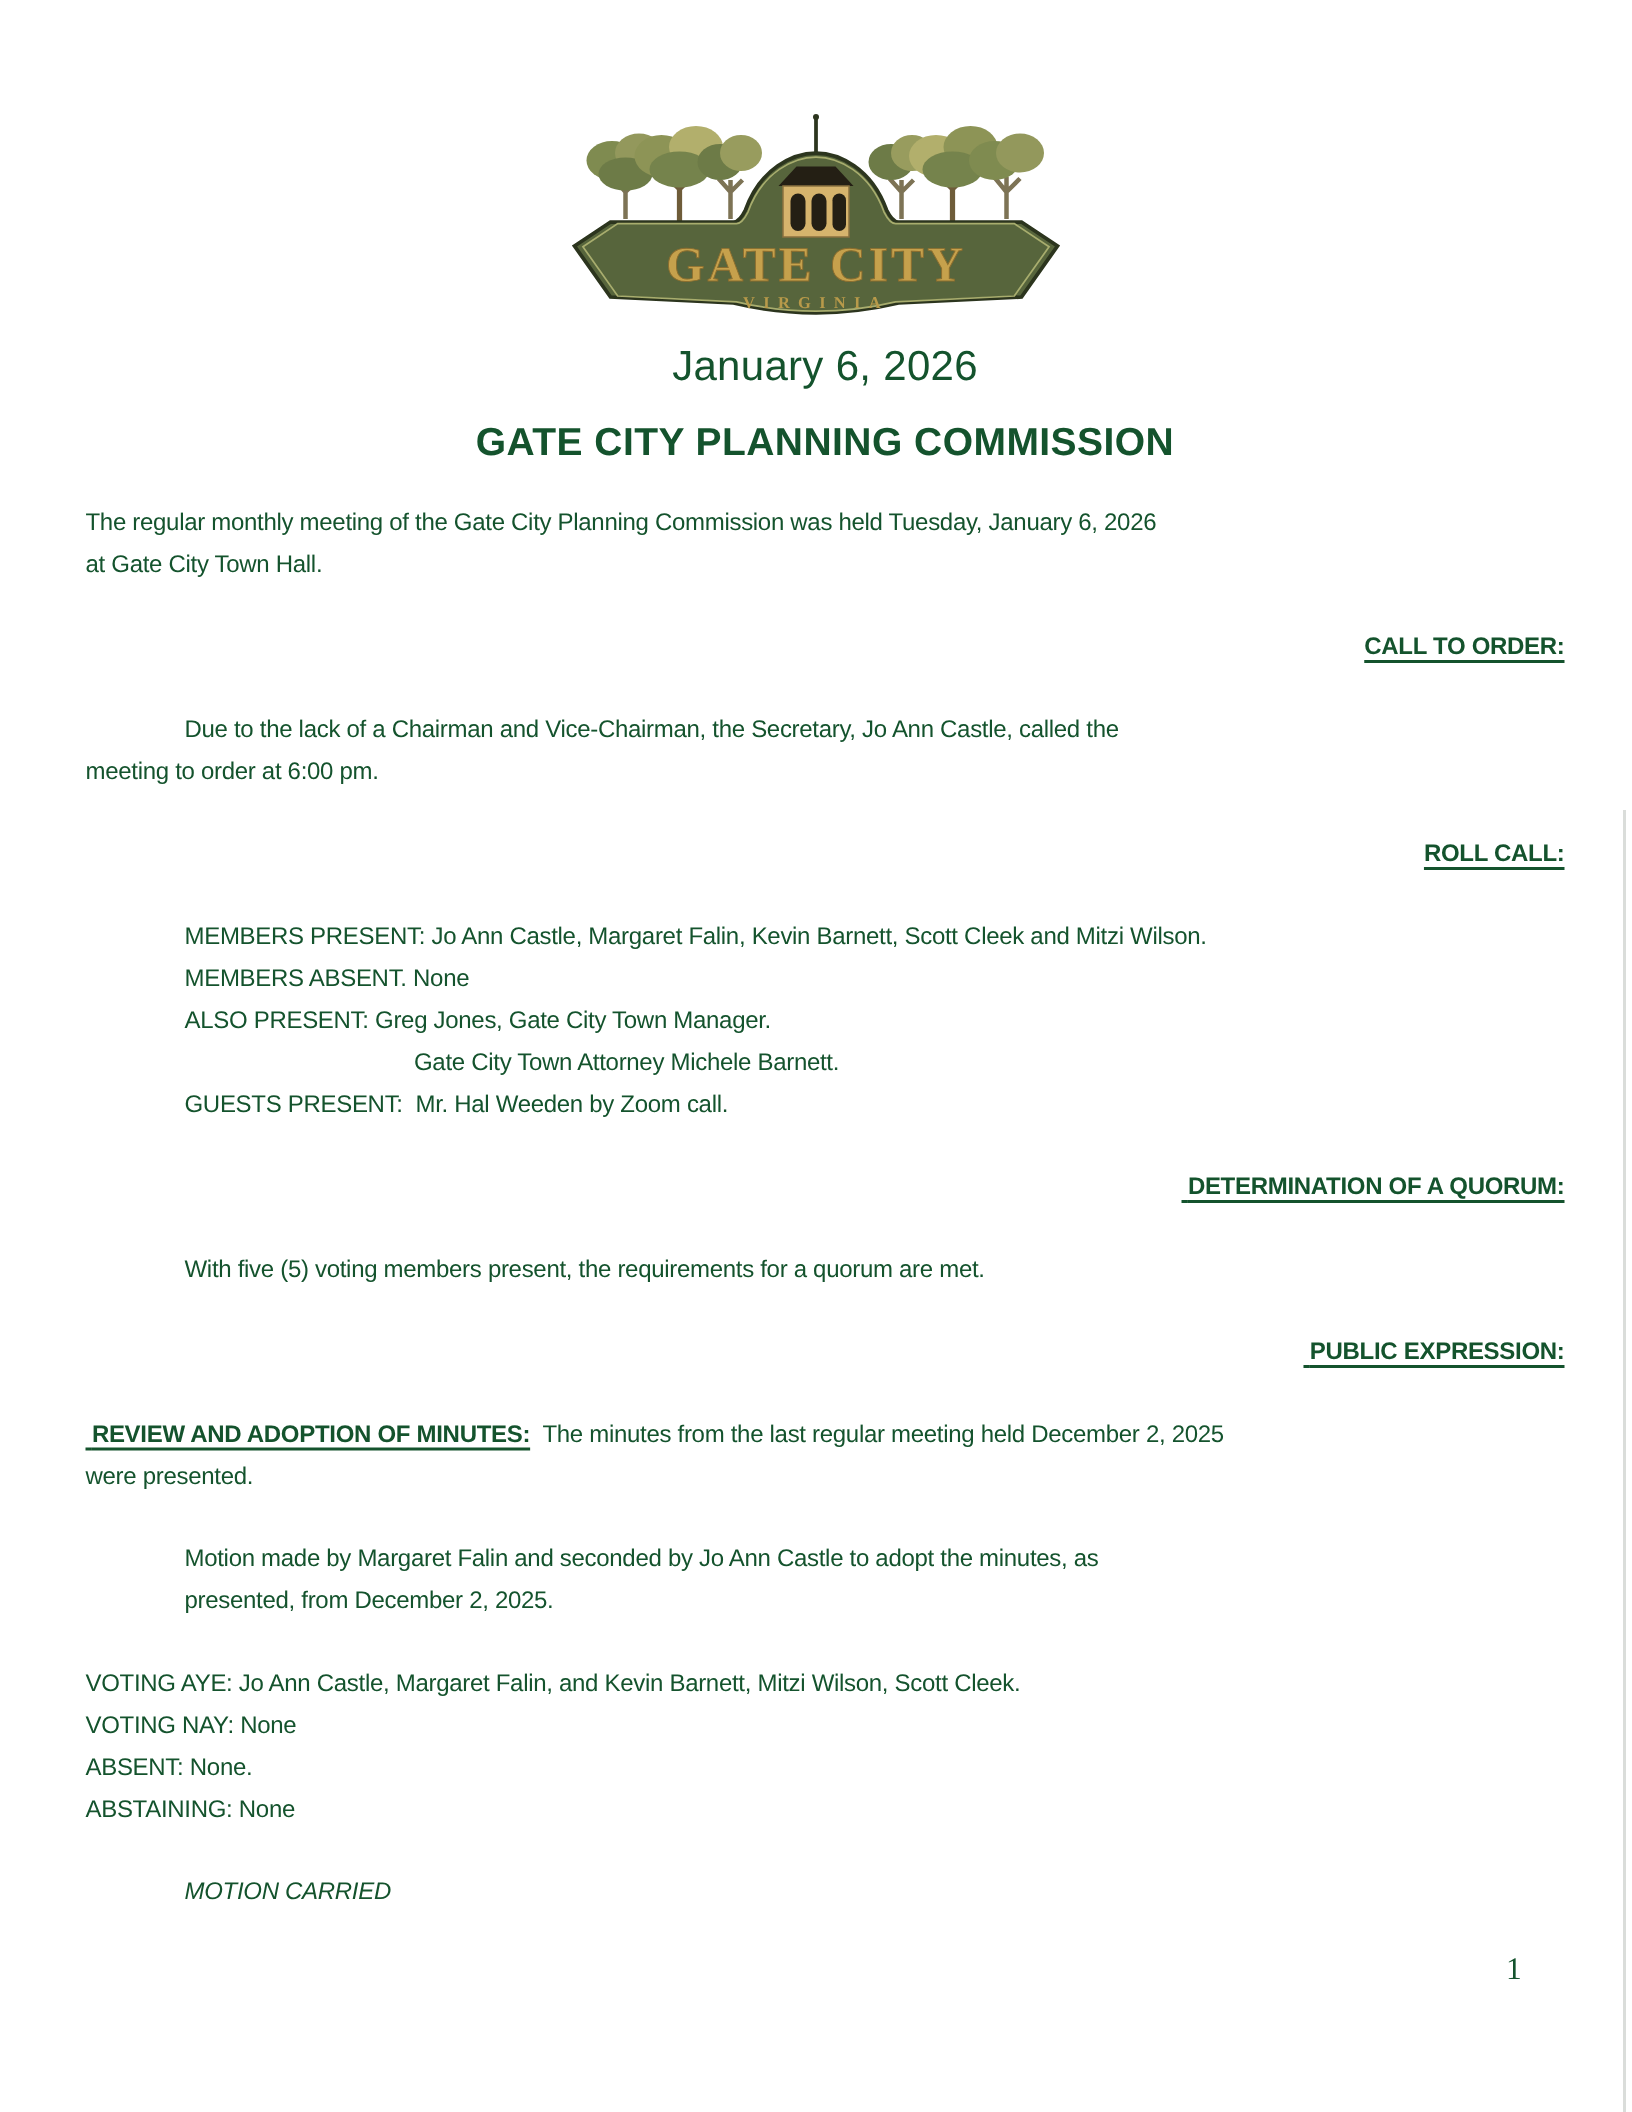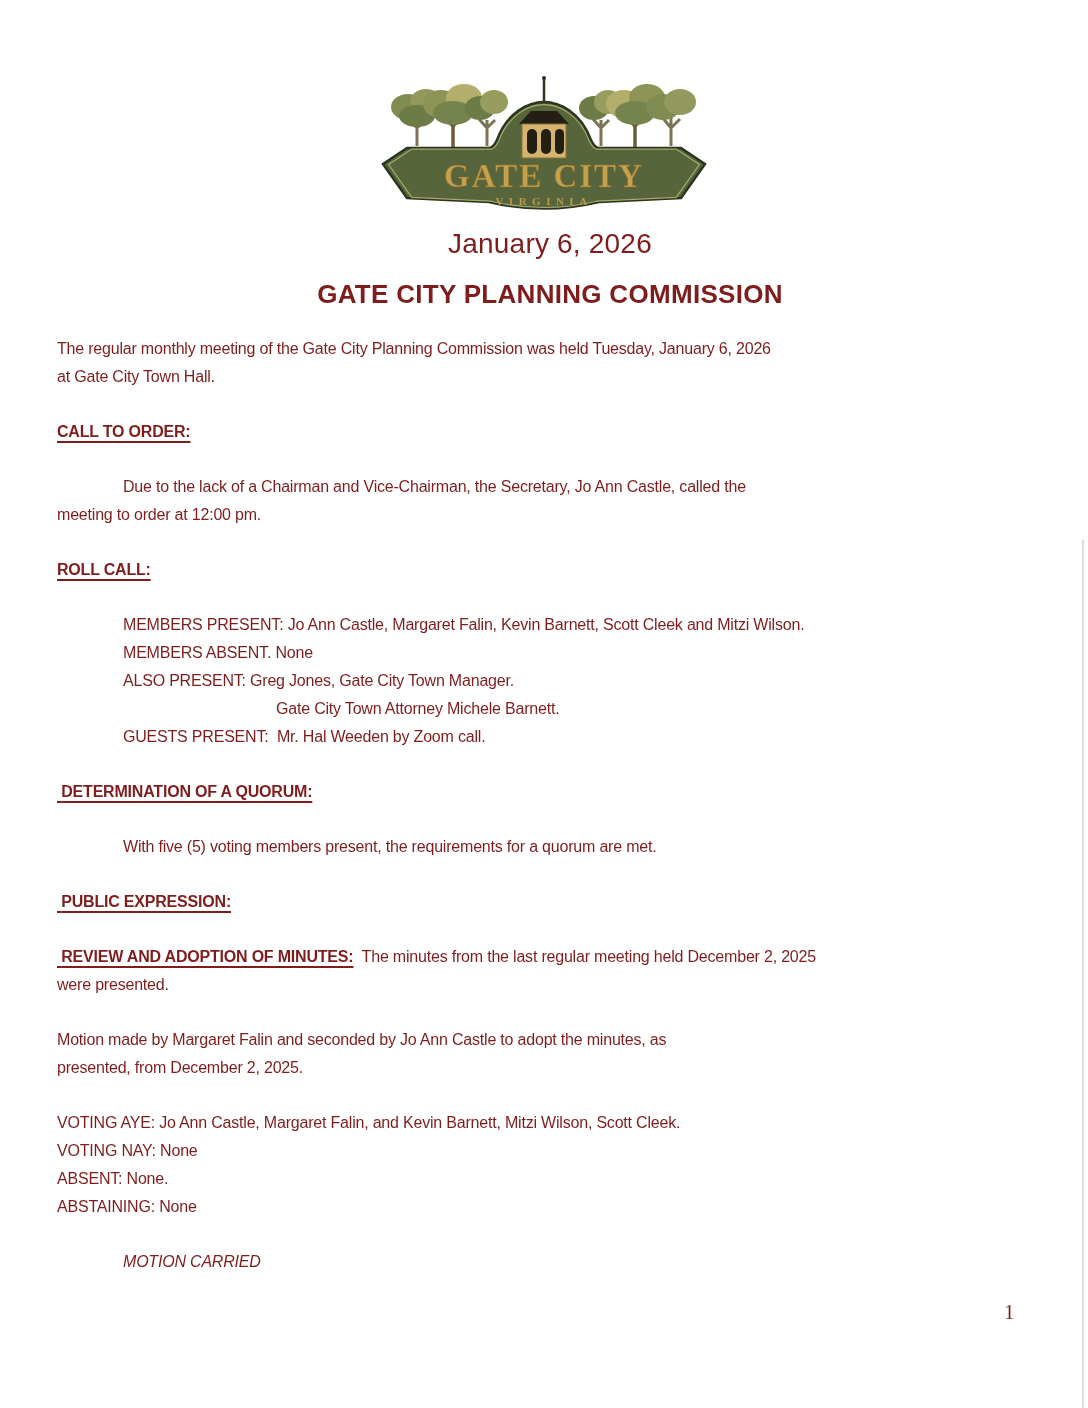--- a/index.html
+++ b/index.html
@@ -3,21 +3,21 @@
 <meta charset="utf-8">
 <style>
   html, body { margin: 0; padding: 0; background: #ffffff; }
   .page {
     position: relative;
     width: 1088px;
     height: 1408px;
     margin: 0 auto;
     background: #ffffff;
     font-family: "Liberation Sans", sans-serif;
-    color: #7f1d1d;
+    color: #14532d;
     overflow: hidden;
   }
   .scan-edge {
     position: absolute;
     right: 4px; top: 540px; bottom: 0;
     width: 2px;
     background: #c6cbc6;
     opacity: 0.65;
   }
   .logo-wrap {
@@ -46,34 +46,35 @@
   .para, .h-block, .line-group div, .carried {
     font-size: 16px;
     line-height: 28px;
     letter-spacing: -0.2px;
     white-space: pre-wrap;
   }
   .para { margin: 27px 0 0 0; }
   .h-block {
     margin: 27px 0 0 0;
     font-weight: 700;
+    text-align: right;
   }
   .h-underline, .h-inline {
     text-decoration: underline;
     text-decoration-thickness: 2px;
     text-underline-offset: 4px;
     font-weight: 700;
     white-space: pre-wrap;
   }
   .indent-first { text-indent: 66px; }
   .line-group { margin: 27px 0 0 0; }
   .roll-lines { margin-left: 66px; }
   .roll-lines .indent-deep { padding-left: 153px; }
   .vote-lines { }
-  .motion-para { }
+  .motion-para { margin-left: 66px; }
   .carried { margin: 27px 0 0 66px; font-style: italic; }
   .page-number {
     position: absolute;
     left: 1004px;
     top: 1300px;
     font-family: "Liberation Serif", serif;
     font-size: 21px;
   }
   .logo-svg text { font-family: "Liberation Serif", serif; }
 </style>
@@ -154,21 +155,21 @@
 
     <div class="date-line">January 6, 2026</div>
 
     <div class="doc-title">GATE CITY PLANNING COMMISSION</div>
 
     <p class="para">The regular monthly meeting of the Gate City Planning Commission was held Tuesday, January 6, 2026
 at Gate City Town Hall.</p>
 
     <div class="h-block"><span class="h-underline">CALL TO ORDER:</span></div>
     <p class="para indent-first">Due to the lack of a Chairman and Vice-Chairman, the Secretary, Jo Ann Castle, called the
-meeting to order at 12:00 pm.</p>
+meeting to order at 6:00 pm.</p>
 
     <div class="h-block"><span class="h-underline">ROLL CALL:</span></div>
     <div class="line-group roll-lines">
       <div>MEMBERS PRESENT: Jo Ann Castle, Margaret Falin, Kevin Barnett, Scott Cleek and Mitzi Wilson.</div>
       <div>MEMBERS ABSENT. None</div>
       <div>ALSO PRESENT: Greg Jones, Gate City Town Manager.</div>
       <div class="indent-deep">Gate City Town Attorney Michele Barnett.</div>
       <div>GUESTS PRESENT:  Mr. Hal Weeden by Zoom call.</div>
     </div>
 

